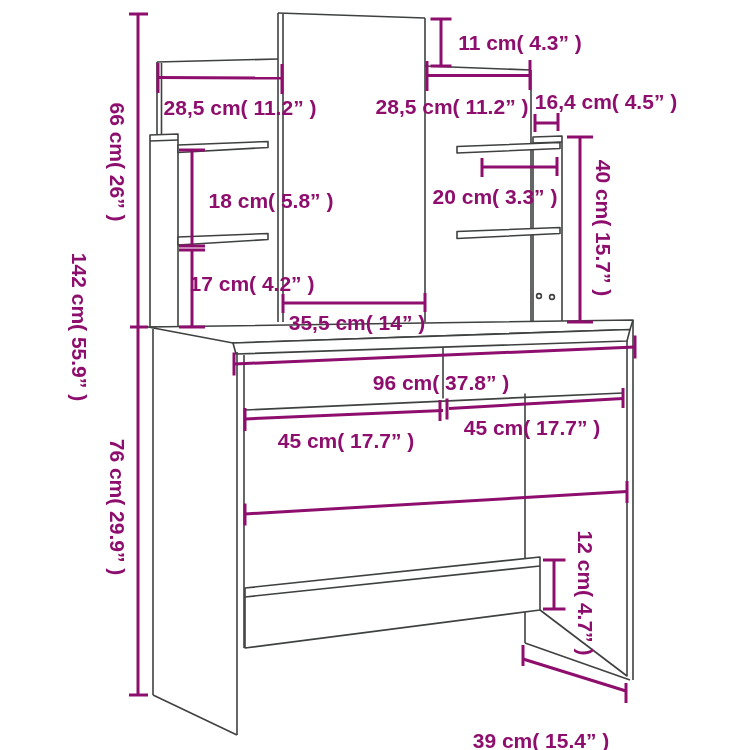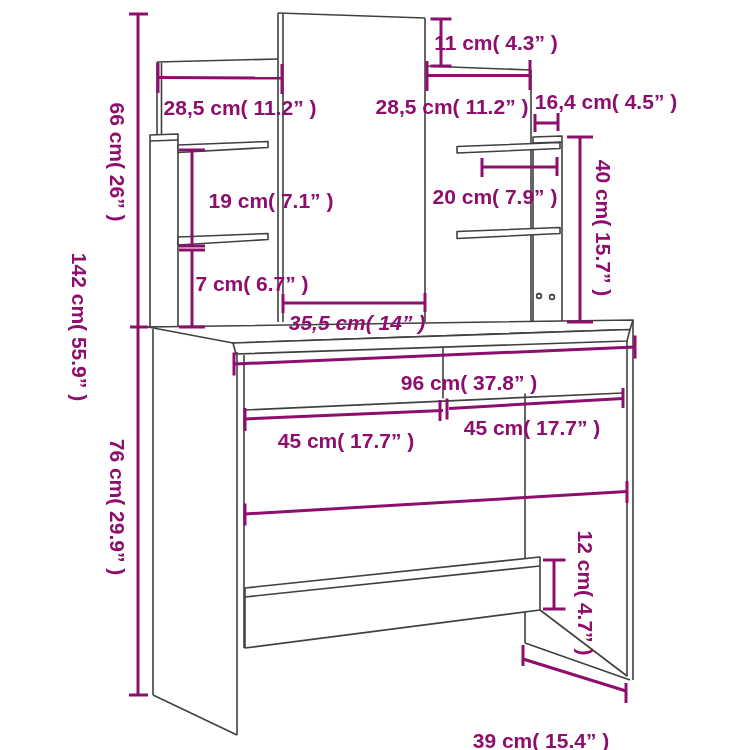--- a/index.html
+++ b/index.html
@@ -153,29 +153,29 @@
       <path d="M543,560 L565.5,560"></path>
       <path d="M543,609 L565.5,609"></path>
 
       <path d="M523,659 L626,691"></path>
       <path d="M523,645 L523,666"></path>
       <path d="M626,683 L626,703"></path>
     </g>
   </svg>
 
   <div class="labels">
-      <div class="dim-label" style="left: 496px; top: 42px;">11 cm( 4.3” )</div>
+      <div class="dim-label" style="left: 520px; top: 42px;">11 cm( 4.3” )</div>
       <div class="dim-label" style="left: 240px; top: 107px;">28,5 cm( 11.2” )</div>
       <div class="dim-label" style="left: 452px; top: 106px;">28,5 cm( 11.2” )</div>
       <div class="dim-label" style="left: 606px; top: 101px;">16,4 cm( 4.5” )</div>
-      <div class="dim-label" style="left: 271px; top: 200px;">19 cm( 7.1” )</div>
-      <div class="dim-label" style="left: 495px; top: 196px;">20 cm( 7.9” )</div>
-      <div class="dim-label" style="left: 252px; top: 283px;">7 cm( 6.7” )</div>
-      <div class="dim-label" style="left: 357px; top: 322px; font-style: italic;">35,5 cm( 14” )</div>
-      <div class="dim-label" style="left: 441px; top: 382px; margin-left: 28px;">96 cm( 37.8” )</div>
+      <div class="dim-label" style="left: 271px; top: 200px;">18 cm( 5.8” )</div>
+      <div class="dim-label" style="left: 495px; top: 196px;">20 cm( 3.3” )</div>
+      <div class="dim-label" style="left: 252px; top: 283px;">17 cm( 4.2” )</div>
+      <div class="dim-label" style="left: 357px; top: 322px;">35,5 cm( 14” )</div>
+      <div class="dim-label" style="left: 441px; top: 382px;">96 cm( 37.8” )</div>
       <div class="dim-label" style="left: 346px; top: 440px;">45 cm( 17.7” )</div>
       <div class="dim-label" style="left: 532px; top: 427px;">45 cm( 17.7” )</div>
       <div class="dim-label" style="left: 541px; top: 700px; margin-top: 40px;">39 cm( 15.4” )</div>
       <div class="dim-label rot" style="left: 117px; top: 162px;">66 cm( 26” )</div>
       <div class="dim-label rot" style="left: 79px; top: 327px;">142 cm( 55.9” )</div>
       <div class="dim-label rot" style="left: 117px; top: 507px;">76 cm( 29.9” )</div>
       <div class="dim-label rot" style="left: 603px; top: 228px;">40 cm( 15.7” )</div>
       <div class="dim-label rot" style="left: 585px; top: 593px;">12 cm( 4.7” )</div>
     </div>
 </div>

